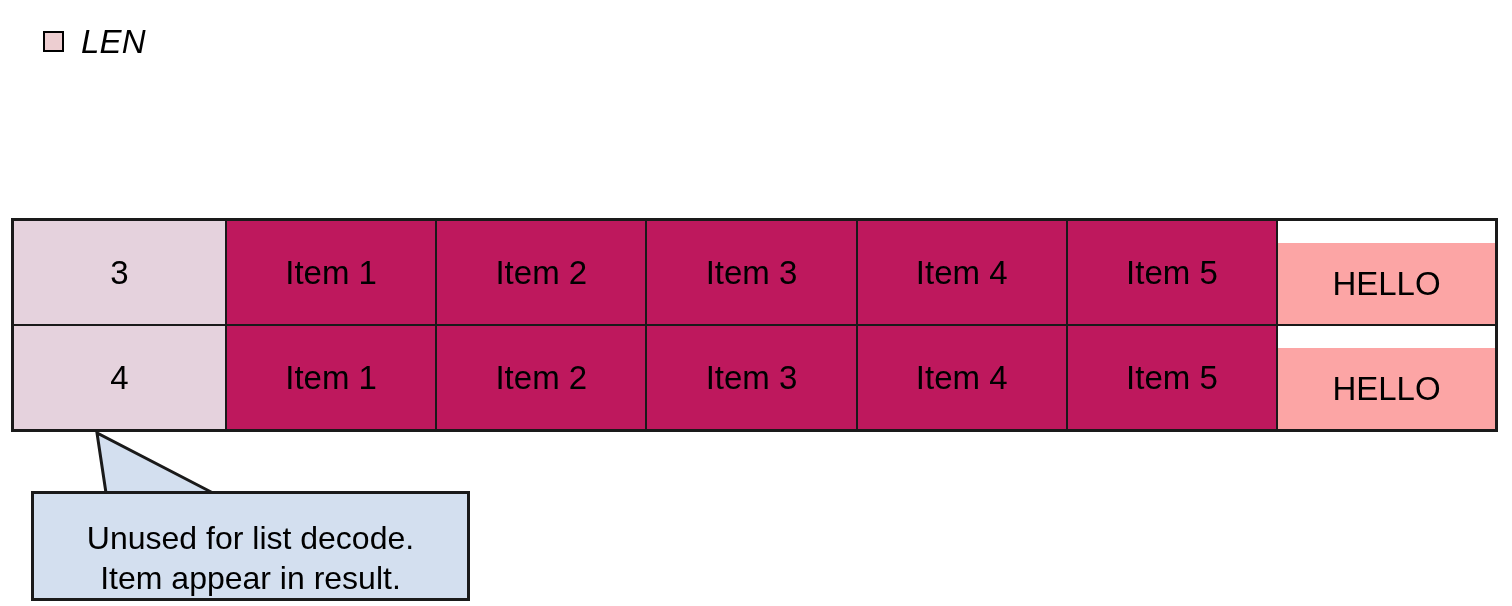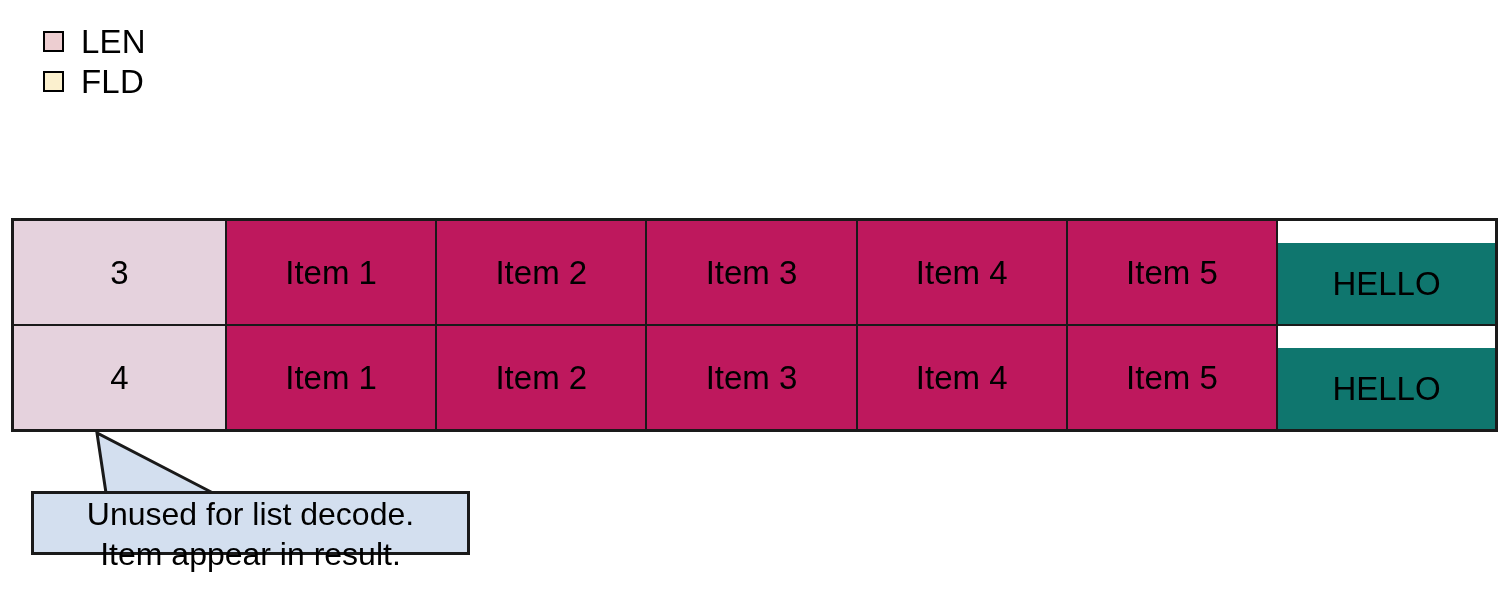--- a/index.html
+++ b/index.html
@@ -20,20 +20,21 @@
   
   #legend {
     position: absolute;
     left: 43px;
     top: 21px;
   }
   .legend-row {
     display: flex;
     align-items: center;
     height: 40px;
+    font-style: italic;
   }
   .legend-swatch {
     width: 21px;
     height: 21px;
     border: 2px solid #000000;
     box-sizing: border-box;
     flex: 0 0 auto;
   }
   .legend-label {
     margin-left: 17px;
@@ -73,66 +74,62 @@
     box-sizing: border-box;
     border-right: 2px solid #1a1a1a;
     overflow: hidden;
     white-space: nowrap;
   }
   .cell:last-child {
     border-right: none;
   }
   .cell-len  { background: #e5d2dd; width: 213px; flex: 0 0 213px; }
   .cell-lst  { background: #be185d; flex: 1 1 0; }
-  .cell-fld  { background: #0f766e; width: 217px; flex: 0 0 217px; margin-top: 22px; }
+  .cell-fld  { background: #fca5a5; width: 217px; flex: 0 0 217px; margin-top: 22px; }
 
   
   #callout {
     position: absolute;
     left: 0;
     top: 0;
     width: 1512px;
     height: 606px;
     pointer-events: none;
   }
   #callout-box {
     position: absolute;
     left: 31px;
     top: 491px;
     width: 439px;
-    height: 64px;
+    height: 110px;
     background: #d3dfef;
     border: 3px solid #1a1a1a;
     box-sizing: border-box;
     display: flex;
     flex-direction: column;
     align-items: center;
-    justify-content: flex-start;
+    justify-content: flex-end;
   }
   .callout-line {
     font-size: 32px;
     line-height: 40px;
     white-space: nowrap;
   }
 </style>
 </head>
 <body>
 
 <div id="legend">
 
   <div class="legend-row">
     <span class="legend-swatch" style="background:#edced1"></span>
     <span class="legend-label">LEN</span>
   </div>
 
 
-  <div class="legend-row">
-    <span class="legend-swatch" style="background:#fbf0ce"></span>
-    <span class="legend-label">FLD</span>
-  </div>
 
 </div>
 
 <div id="packet-table">
 
   <div class="table-row row-top">
     <div class="cell cell-len">3</div>
     <div class="cell cell-lst">Item 1</div>
     <div class="cell cell-lst">Item 2</div>
     <div class="cell cell-lst">Item 3</div>

